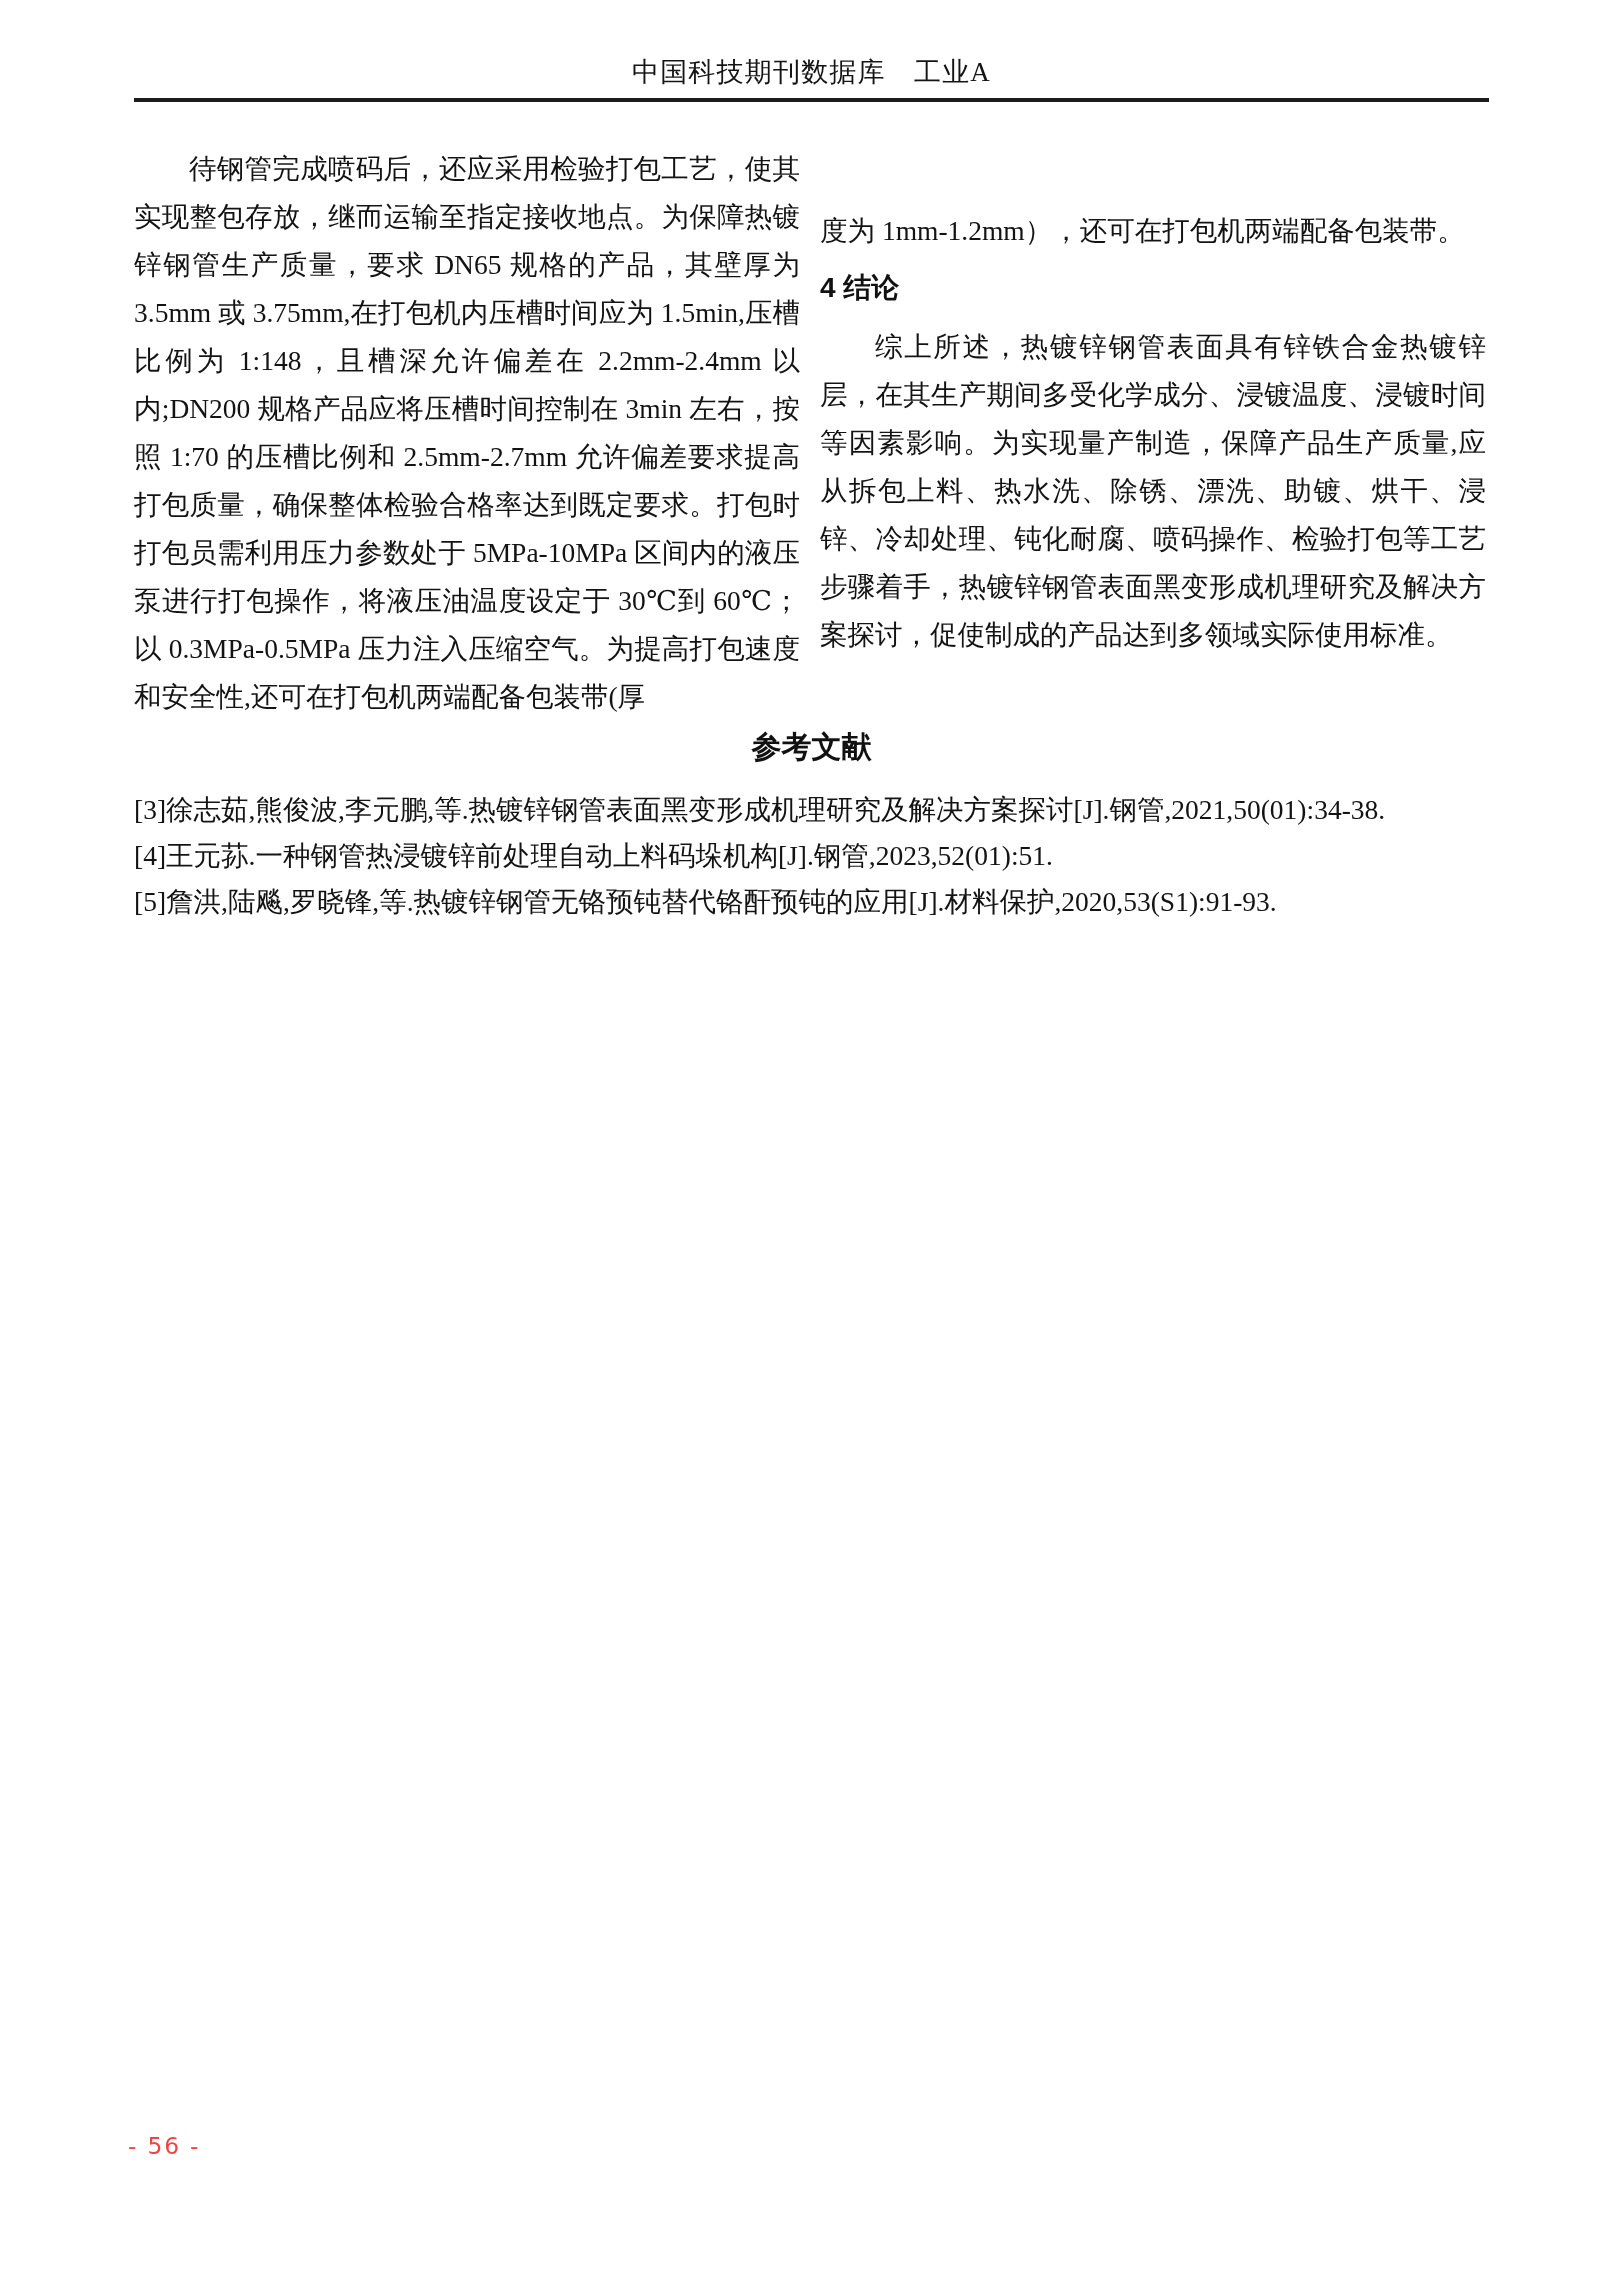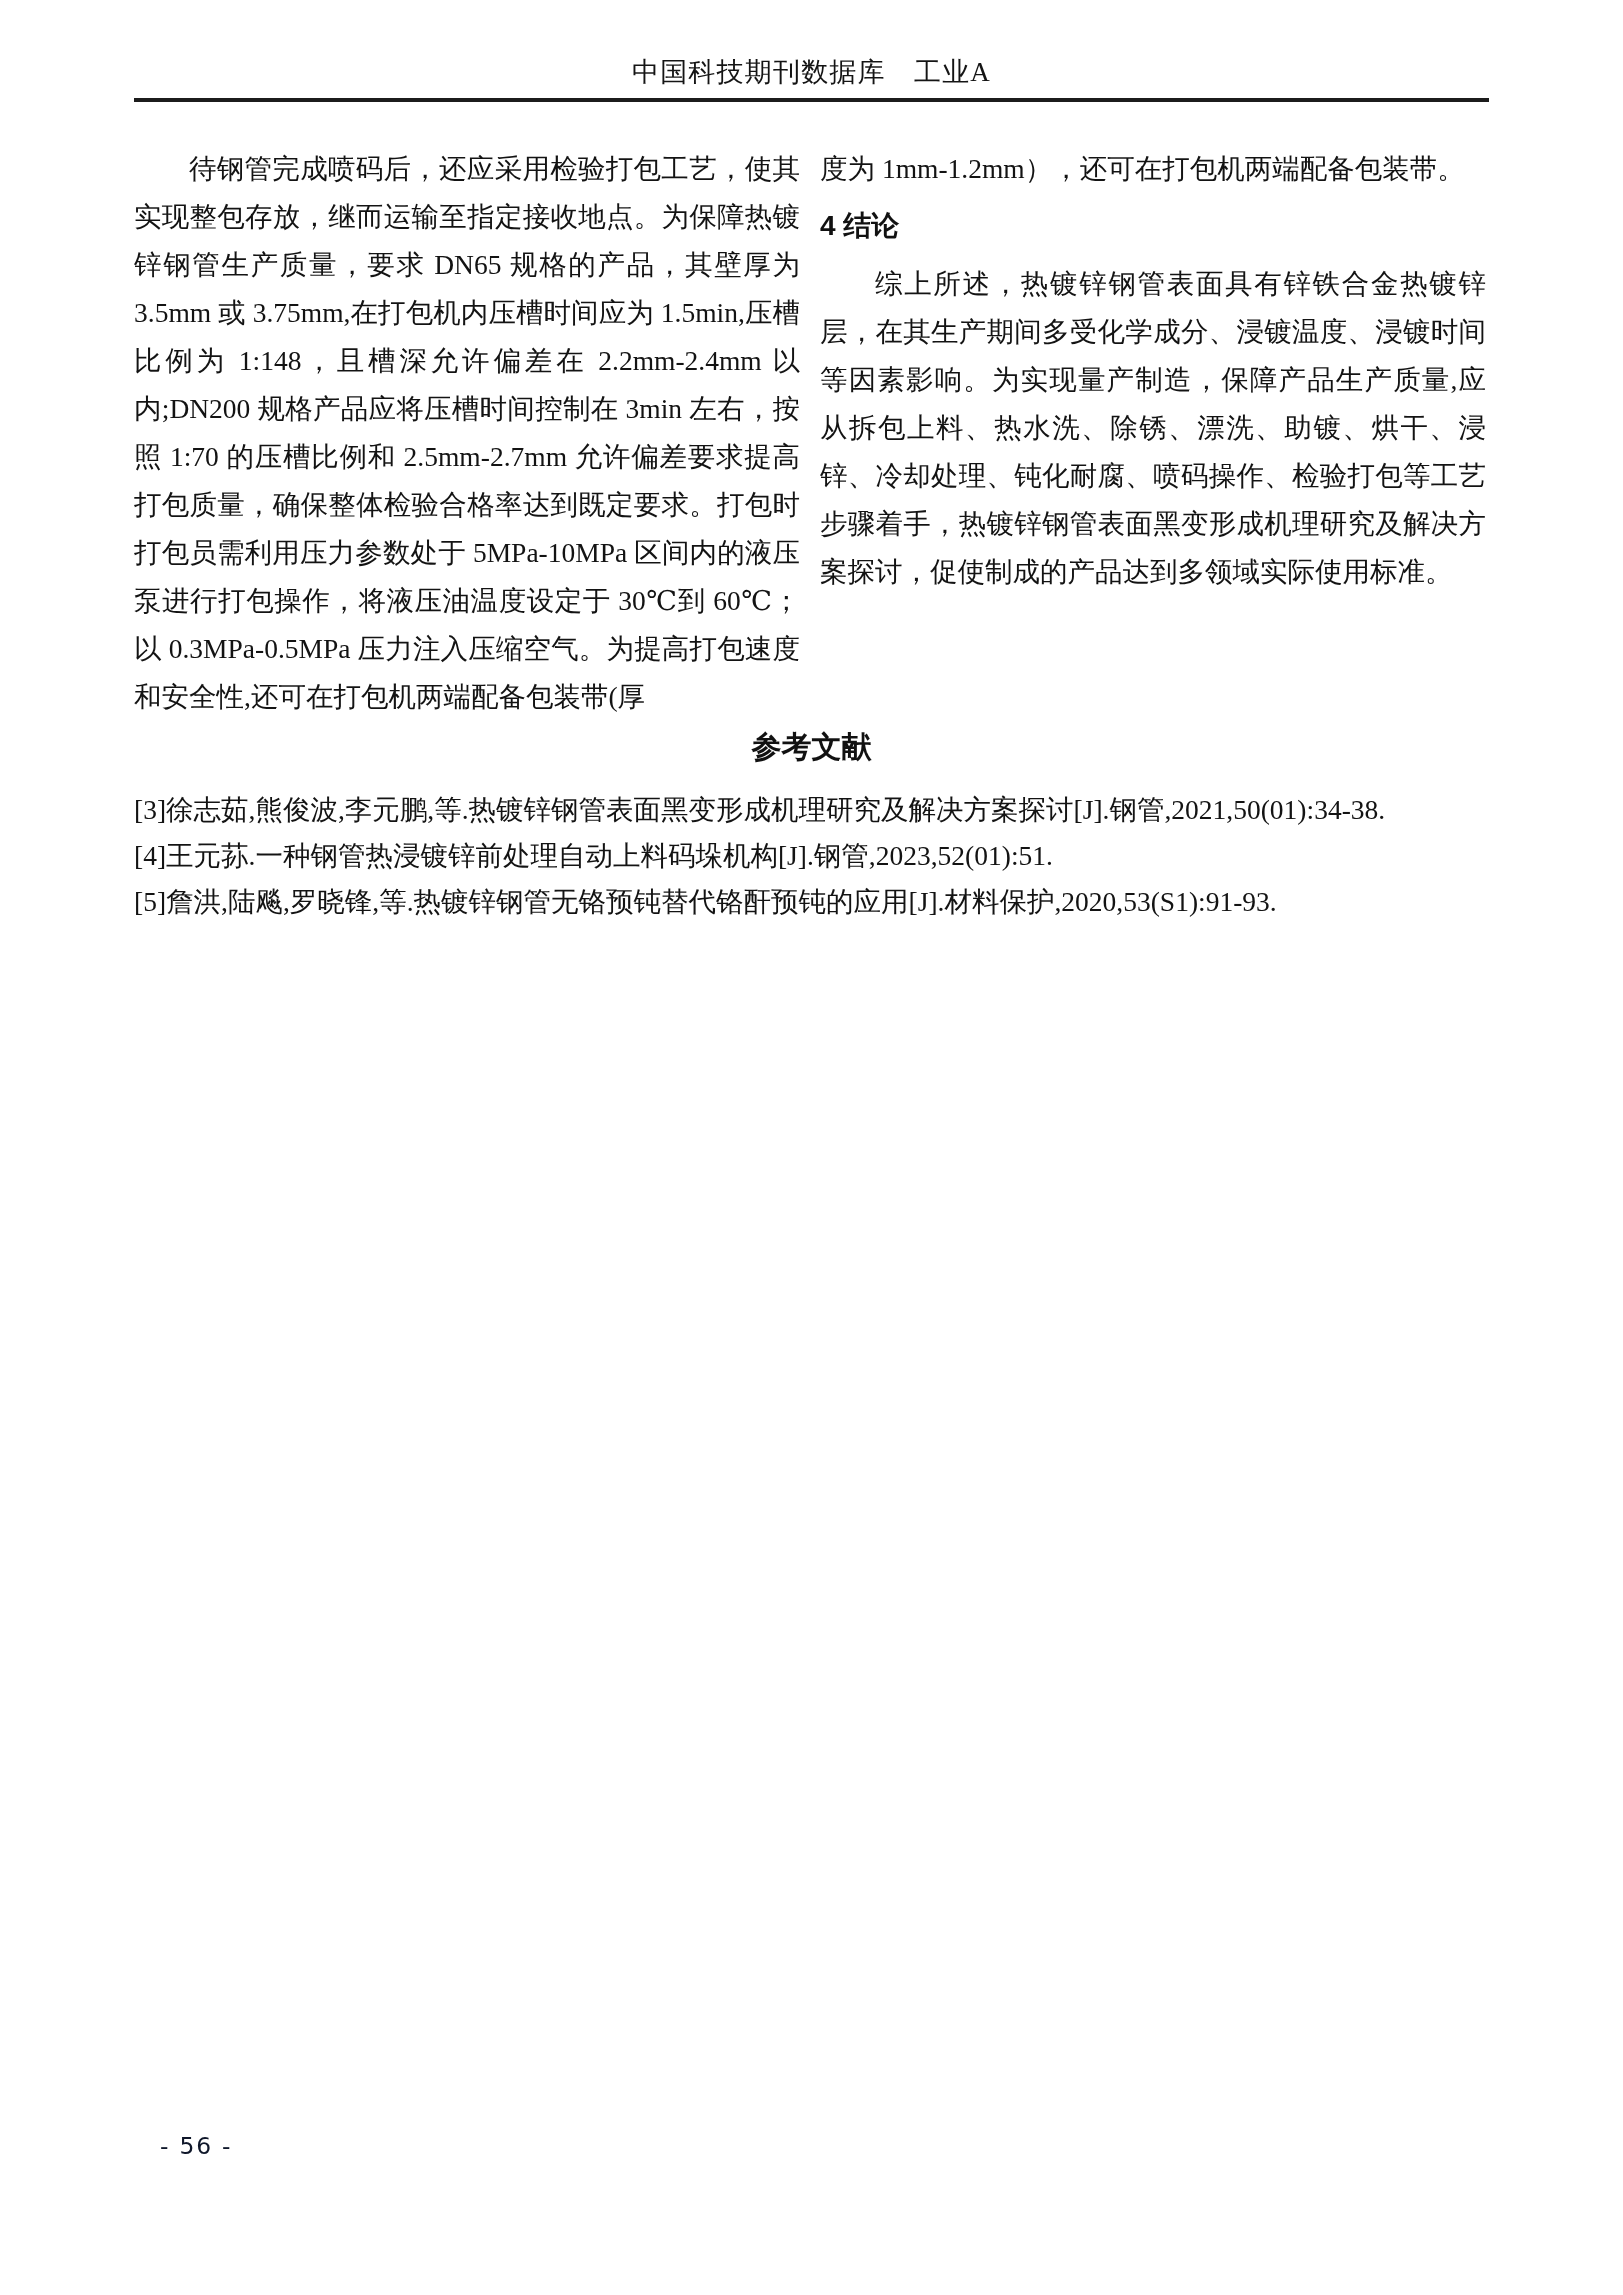--- a/index.html
+++ b/index.html
@@ -33,21 +33,21 @@
   .header-rule {
     height: 3.5px;
     background: #1c1c1c;
     margin: 9.3px 134px 0 134px;
   }
   
   .columns {
     display: flex;
     gap: 20px;
     margin: 43px 134px 0 134px;
-    align-items: flex-start;
+    align-items: center;
   }
   .col {
     width: 666px;
   }
   .body-par {
     margin: 0;
     font-size: 27.5px;
     line-height: 48px;
     text-align: justify;
     text-justify: inter-ideograph;
@@ -85,26 +85,26 @@
     text-align: justify;
     text-justify: inter-ideograph;
     color: #131313;
     font-family: "Liberation Serif", "DejaVu Serif", serif;
     word-break: normal;
     overflow-wrap: anywhere;
   }
   
   .page-number {
     position: absolute;
-    left: 160px;
+    left: 128px;
     top: 2132px;
     font-family: "DejaVu Sans", "Liberation Sans", sans-serif;
     font-size: 23.4px;
     letter-spacing: 1.8px;
-    color: #0f172a;
+    color: #ef4444;
   }
 </style>
 </head>
 <body>
 
 <div class="page">
 
   <header>
     <div class="header-text">中国科技期刊数据库　工业A</div>
     <div class="header-rule"></div>

